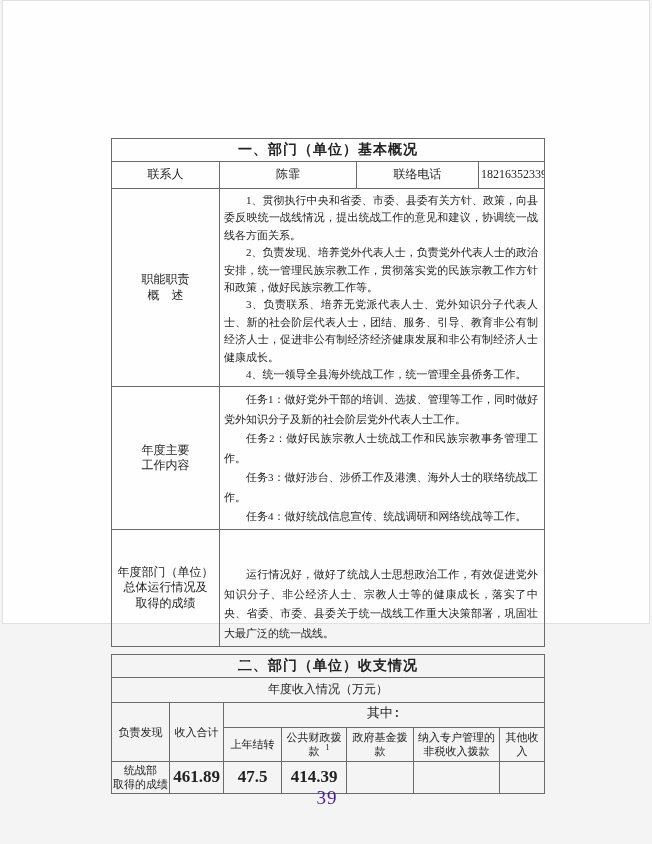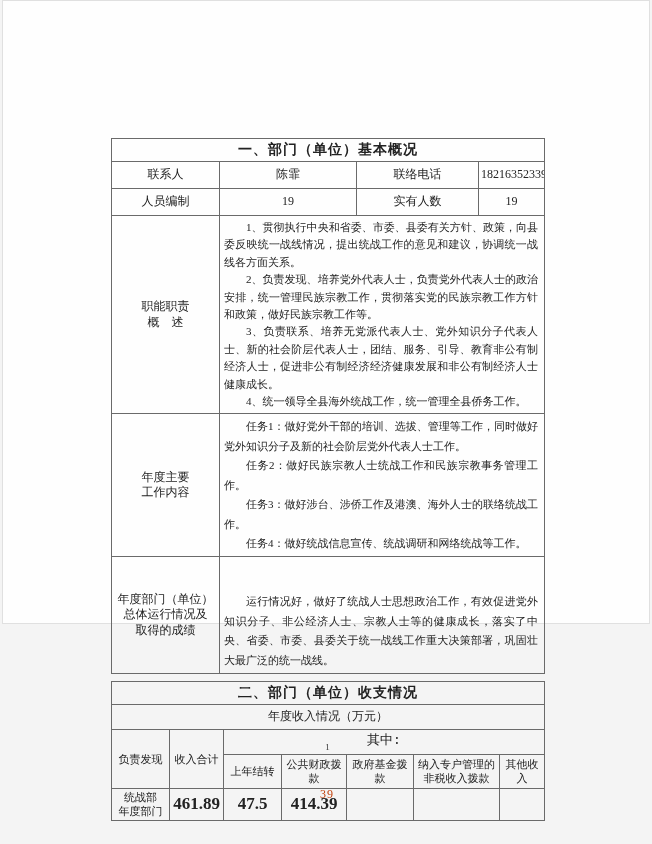--- a/index.html
+++ b/index.html
@@ -36,21 +36,21 @@
   .t2 .colhead{font-size:11px;padding:1px 1px;}
   .t2 .num{font-size:17px;font-weight:bold;}
   .row-tall{height:31px;}
   .head-row{height:34px;}
   .inner-pageno{
     position:absolute;left:108px;top:741px;width:433px;
     text-align:center;font-size:9px;color:#333;
   }
   .outer-pageno{
     position:absolute;left:0;top:786px;width:648px;
-    text-align:center;font-size:12px;color:#c2410c;letter-spacing:1px;
+    text-align:center;font-size:19px;color:#4c1d95;letter-spacing:1px;
   }
 </style>
 </head>
 <body>
 
 <div class="canvas">
   <div class="content">
 
     <table class="t1">
       <colgroup>
@@ -61,26 +61,20 @@
       </colgroup>
       <tbody>
           <tr>
         <td colspan="4" class="title-cell">一、部门（单位）基本概况</td>
       </tr>
       <tr class="h27">
         <td>联系人</td>
         <td>陈霏</td>
         <td>联络电话</td>
         <td>18216352339</td>
-      </tr>
-      <tr class="h27">
-        <td>人员编制</td>
-        <td>19</td>
-        <td>实有人数</td>
-        <td>19</td>
       </tr>
       <tr style="height:140px">
         <td class="ml">职能职责
 概　述</td>
         <td colspan="3" class="text-cell duties">
           <p>1、贯彻执行中央和省委、市委、县委有关方针、政策，向县委反映统一战线情况，提出统战工作的意见和建议，协调统一战线各方面关系。</p>
           <p>2、负责发现、培养党外代表人士，负责党外代表人士的政治安排，统一管理民族宗教工作，贯彻落实党的民族宗教工作方针和政策，做好民族宗教工作等。</p>
           <p>3、负责联系、培养无党派代表人士、党外知识分子代表人士、新的社会阶层代表人士，团结、服务、引导、教育非公有制经济人士，促进非公有制经济经济健康发展和非公有制经济人士健康成长。</p>
           <p>4、统一领导全县海外统战工作，统一管理全县侨务工作。</p>
         </td>
@@ -131,21 +125,21 @@
       <tr class="head-row">
         <td class="colhead">上年结转</td>
         <td class="colhead">公共财政拨款</td>
         <td class="colhead">政府基金拨款</td>
         <td class="colhead ml">纳入专户管理的
 非税收入拨款</td>
         <td class="colhead">其他收入</td>
       </tr>
       <tr class="row-tall">
         <td class="colhead ml">统战部
-年度部门</td>
+取得的成绩</td>
         <td class="num">461.89</td>
         <td class="num">47.5</td>
         <td class="num">414.39</td>
         <td class="num"></td>
         <td class="num"></td>
         <td class="num"></td>
       </tr>
 
     </tbody>
       </table>

